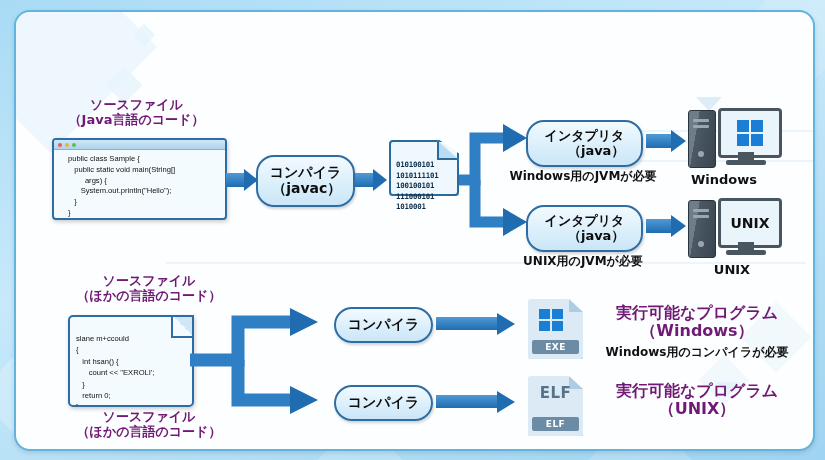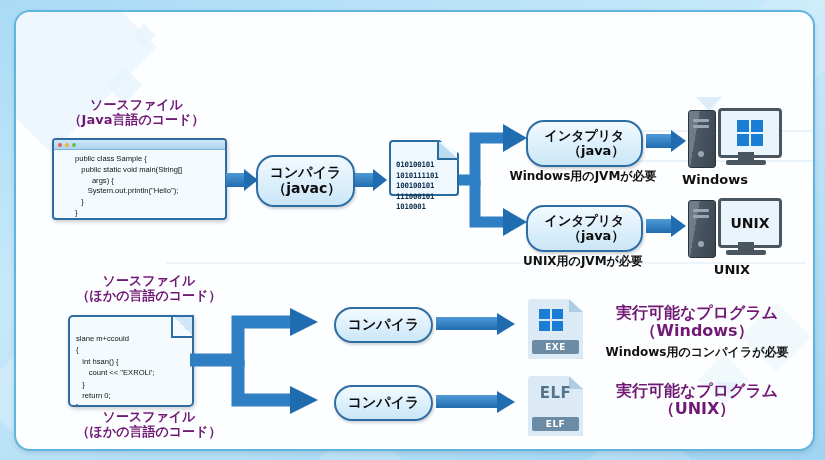--- a/index.html
+++ b/index.html
@@ -41,21 +41,21 @@
     display:flex;align-items:center;justify-content:center;text-align:right;
     font-weight:bold;color:#0d0d0d;line-height:1.12;white-space:pre-line;
     font-family:"DejaVu Sans","Liberation Sans",sans-serif;}
 
   
   .codewin{position:absolute;border:2px solid #2e6da4;border-radius:4px;
     background:#f4fbff;box-shadow:1px 2px 4px rgba(0,0,0,.2);overflow:hidden;}
   .codebar{height:9px;background:linear-gradient(180deg,#cfe7f7,#aed3ee);
     border-bottom:1px solid #7fb4d8;position:relative;}
   .dot{position:absolute;top:2.5px;width:4px;height:4px;border-radius:50%;}
-  .codebody{padding:4px 21px;font-size:7.6px;line-height:1.42;color:#111;
+  .codebody{padding:4px 14px;font-size:7.6px;line-height:1.42;color:#111;
     font-family:"Liberation Sans","DejaVu Sans",sans-serif;white-space:pre;}
 
   
   .pagedoc{position:absolute;border:2px solid #2e6da4;
     background:#f4fbff;box-shadow:1px 2px 4px rgba(0,0,0,.2);
     border-radius:5px 0 5px 5px;overflow:hidden;}
   .foldc{position:absolute;right:-1px;top:-1px;width:20px;height:20px;
     background:linear-gradient(225deg,#cfe7f7 0 50%,transparent 50%);
     border-left:2px solid #2e6da4;border-bottom:2px solid #2e6da4;}
   .pagebody{padding:16px 6px;font-size:7.6px;line-height:1.5;color:#111;
@@ -212,21 +212,21 @@
         <div class="winlogo" style="position:relative;width:26px;height:26px;">
           <i></i>
             <i></i>
             <i></i>
             <i></i>
         </div>
       </div>
       <div class="monstand"></div>
         <div class="monbase"></div>
     </div>
-    <div class="osname" style="left:644px;top:160px;width:88px;text-align:right;">Windows</div>
+    <div class="osname" style="left:664px;top:160px;width:88px;">Windows</div>
 
     <div class="pbox" style="left:510px;top:193px;width:113px;height:43px;font-size:13px;">インタプリタ
 （java）</div>
     <div class="note" style="left:492px;top:242px;width:150px;">UNIX用のJVMが必要</div>
 
     <div class="arrow" style="left:630px;top:207px;width:42px;height:14px;">
       <div class="shaft" style="width:26px;"></div>
       <div class="head" style="left:25px;margin-top:-11px;border-top:11px solid transparent;border-bottom:11px solid transparent;border-left:15px solid #1f6cb0;"></div>
     </div>
 

